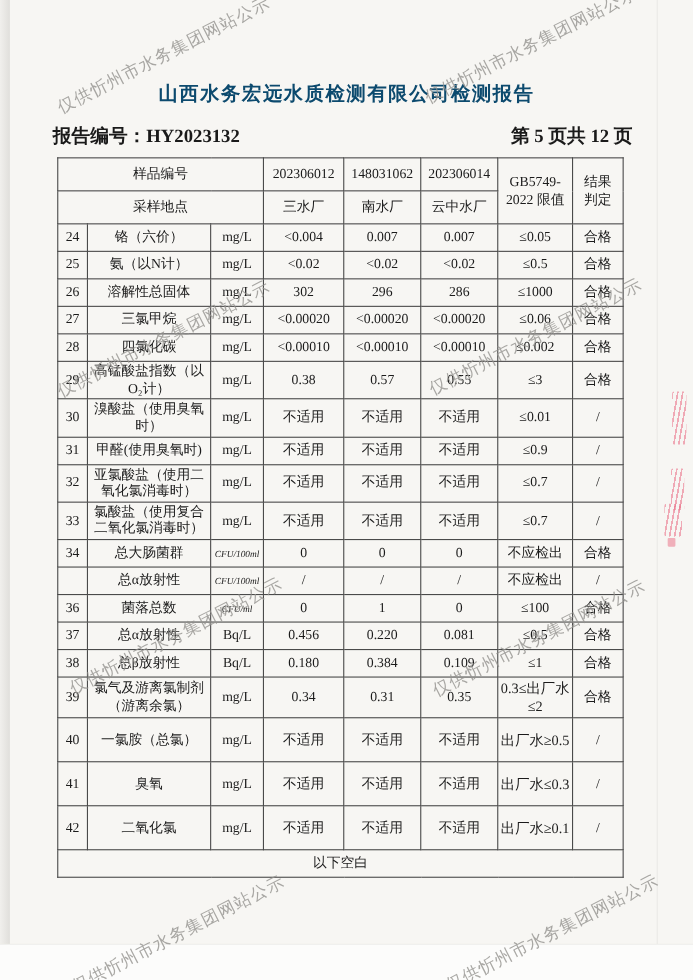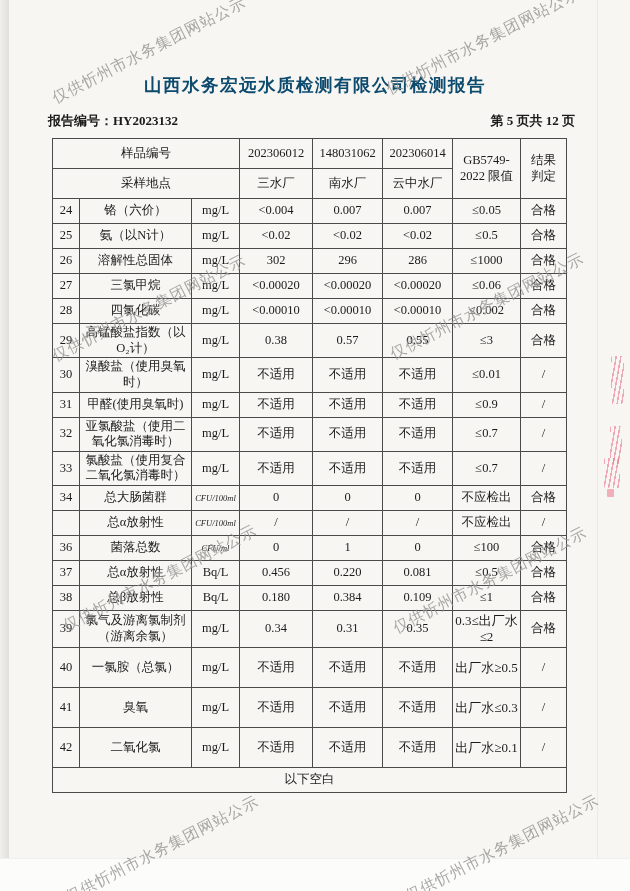--- a/index.html
+++ b/index.html
@@ -20,21 +20,21 @@
     font-weight: bold;
     letter-spacing: 1.5px;
     color: #0c4a6e;
   }
   .meta {
     width: 527px;
     margin: 15px 0 8px 48px;
     display: flex;
     justify-content: space-between;
     align-items: flex-start;
-    font-size: 13px;
+    font-size: 17px;
     font-weight: bold;
     color: #1a1a1a;
   }
 
   table.report {
     border-collapse: collapse;
     table-layout: fixed;
     width: 514px;
     margin-left: 52px;
     position: relative;

